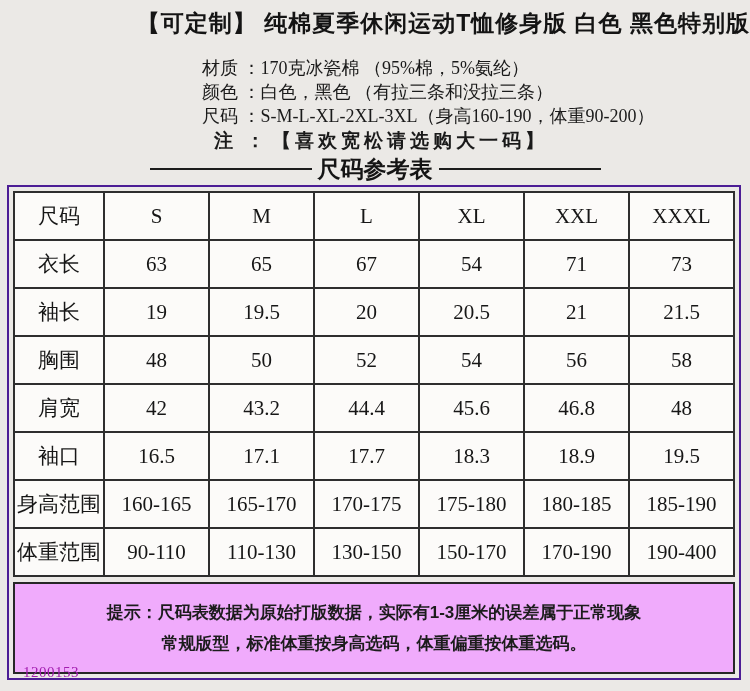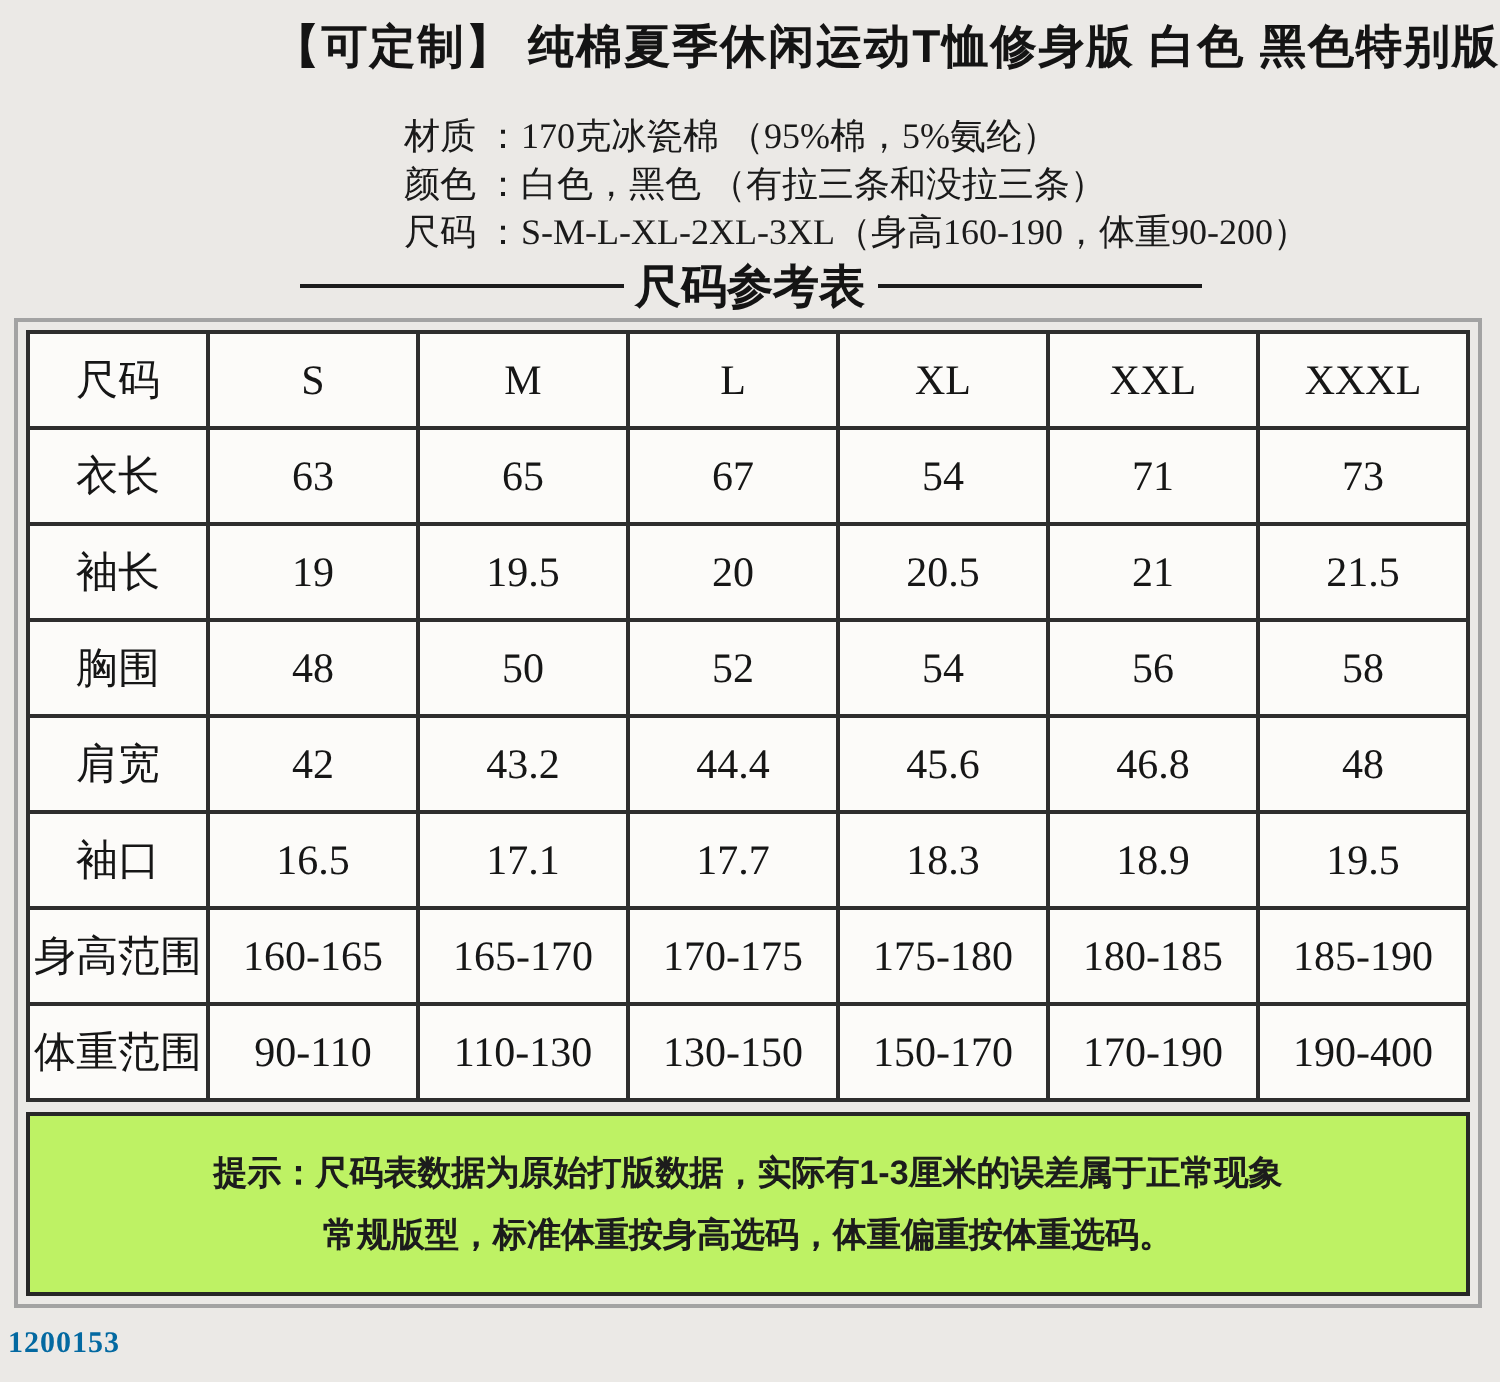--- a/index.html
+++ b/index.html
@@ -47,21 +47,21 @@
     color: #141414;
   }
   .heading-line {
     width: 162px;
     border-top: 2px solid #1c1c1c;
     margin: 0 6px;
   }
   .frame {
     margin: 3px 0 0 7px;
     width: 734px;
-    border: 2px solid #a3a3a3;
+    border: 2px solid #4c1d95;
     padding: 4px;
   }
   table.size-table {
     width: 100%;
     border-collapse: collapse;
     table-layout: fixed;
     background: #fcfbf9;
   }
   table.size-table th, table.size-table td {
     border: 2px solid #2e2e2e;
@@ -71,55 +71,57 @@
     font-size: 21px;
     font-weight: normal;
     padding: 0;
     color: #161616;
   }
   table.size-table col.label-col { width: 90px; }
   .note-box {
     margin-top: 5px;
     border: 2px solid #272727;
     height: 92px;
-    background: #bef264;
+    background: #f0abfc;
     display: flex;
     flex-direction: column;
     align-items: center;
     justify-content: center;
     gap: 8px;
     font-family: "Liberation Sans", sans-serif;
     font-size: 17px;
     font-weight: bold;
     color: #1c1c1c;
   }
   .watermark {
     position: absolute;
-    left: 4px;
+    left: 23px;
     top: 664px;
     font-size: 15px;
-    color: #0369a1;
+    color: #a21caf;
     letter-spacing: 0.5px;
-    font-weight: bold;
   }
 </style>
 </head>
 <body>
 
 <div class="title">【可定制】 纯棉夏季休闲运动T恤修身版 白色 黑色特别版</div>
 
 <div class="specs">
   <div class="spec-row">
     <span class="spec-label">材质 ：</span><span>170克冰瓷棉 （95%棉，5%氨纶）</span>
   </div>
   <div class="spec-row">
     <span class="spec-label">颜色 ：</span><span>白色，黑色 （有拉三条和没拉三条）</span>
   </div>
   <div class="spec-row">
     <span class="spec-label">尺码 ：</span><span>S-M-L-XL-2XL-3XL（身高160-190，体重90-200）</span>
+  </div>
+  <div class="spec-row emphasis">
+    <span class="spec-label">注 ：</span><span>【喜欢宽松请选购大一码】</span>
   </div>
 </div>
 
 <div class="section-heading">
   <span class="heading-line"></span>
   <span>尺码参考表</span>
   <span class="heading-line"></span>
 </div>
 
 <div class="frame">

